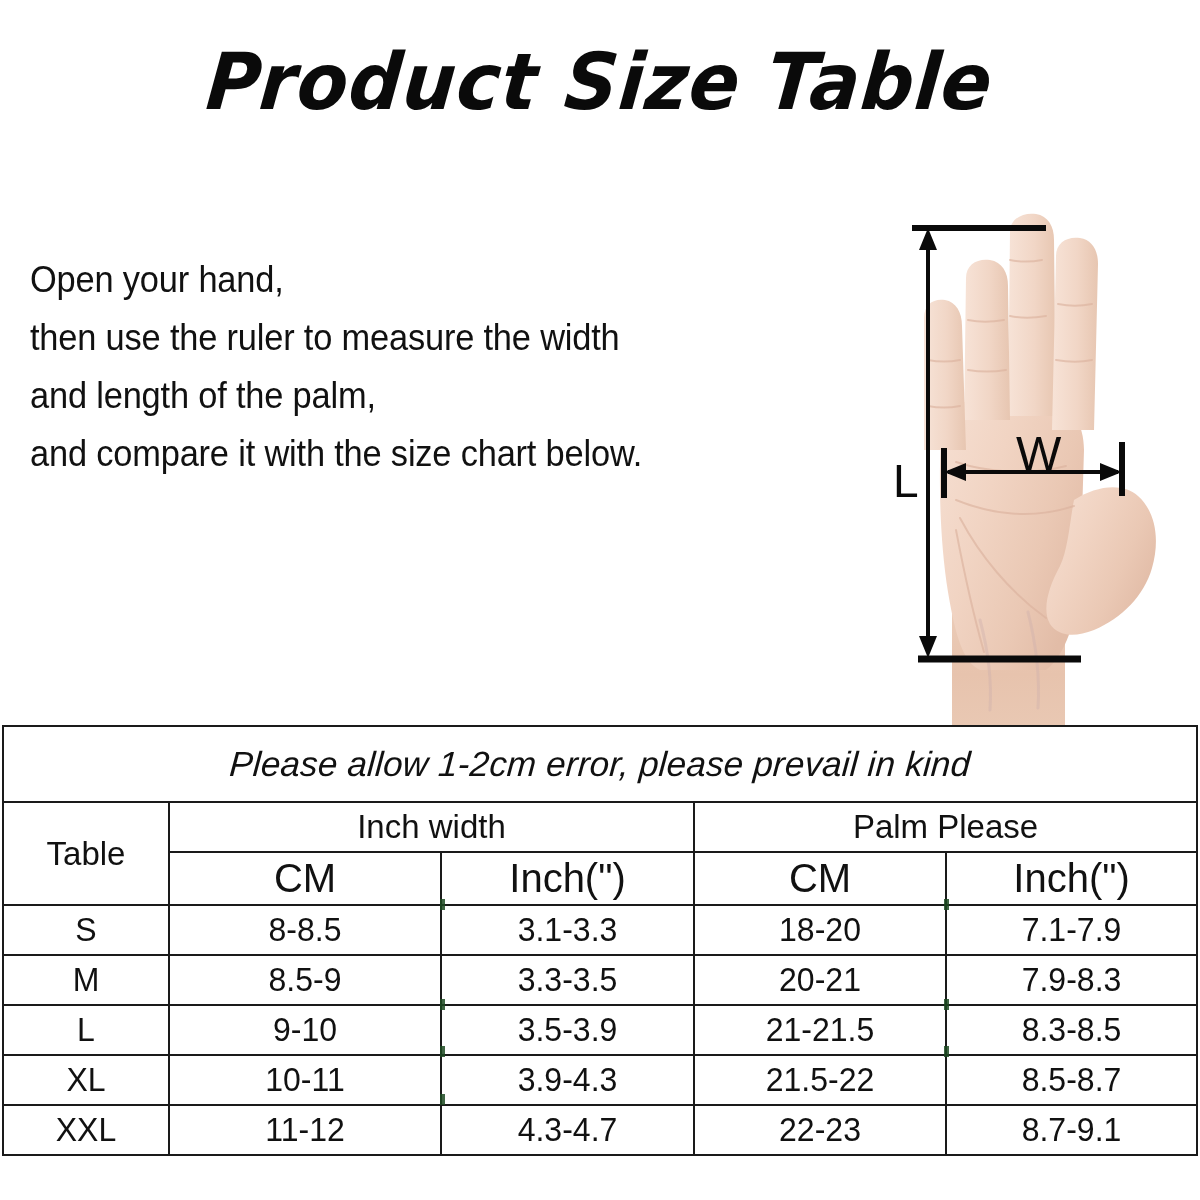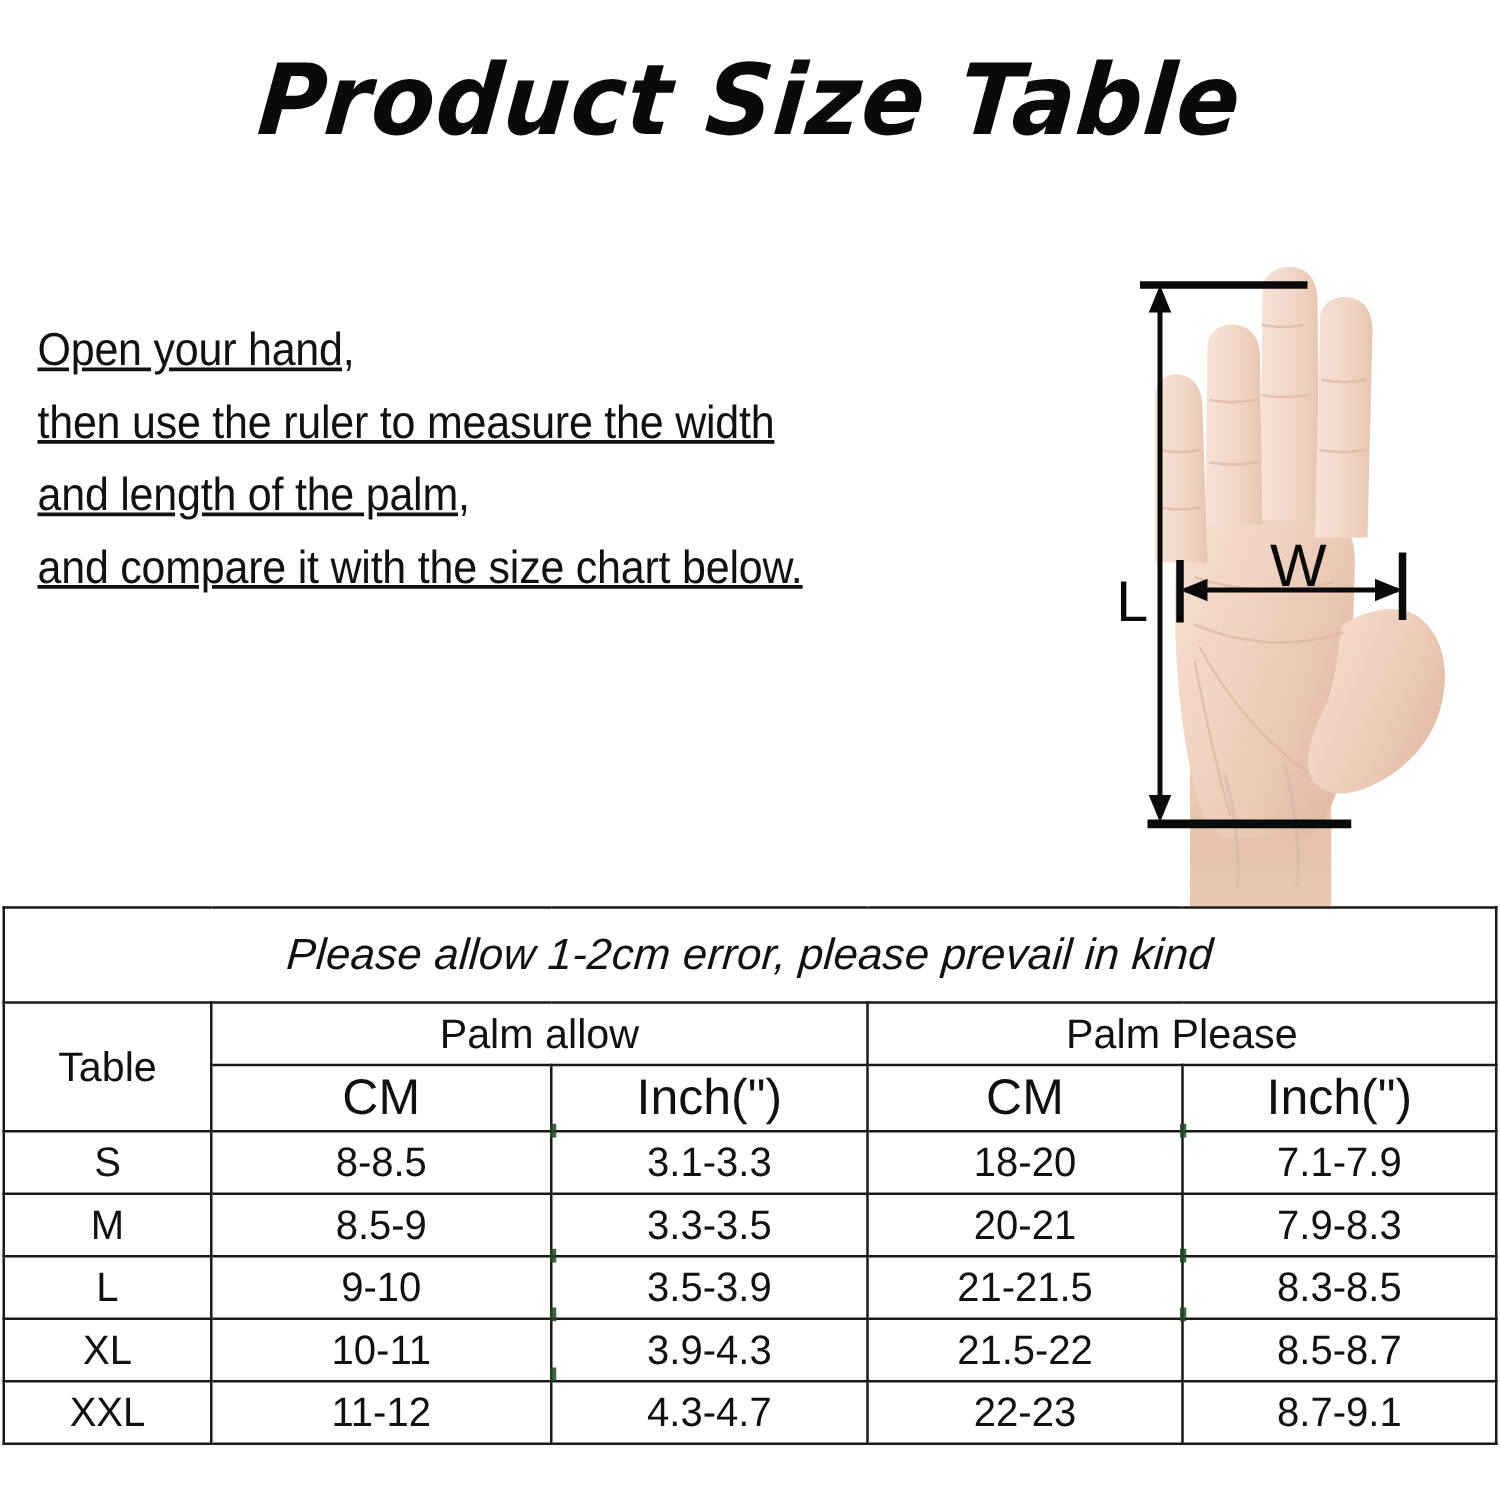--- a/index.html
+++ b/index.html
@@ -33,21 +33,20 @@
     line-height: 1.0;
     transform: skewX(-5deg) scaleY(1.06);
   }
 
   
   #instructions {
     position: absolute;
     left: 30px;
     top: 251px;
     width: 800px;
-    text-decoration: underline;
   }
   #instructions .line {
     font-family: "Liberation Sans", sans-serif;
     font-size: 37px;
     font-weight: 400;
     line-height: 58px;
     color: #111111;
     letter-spacing: -0.2px;
     transform: scaleX(0.93);
     transform-origin: left center;
@@ -280,21 +279,21 @@
     <col class="col-winch">
     <col class="col-lcm">
     <col class="col-linch">
   </colgroup>
   <tbody>
     <tr>
       <td class="note-cell" colspan="5">Please allow 1-2cm error, please prevail in kind</td>
     </tr>
     <tr>
       <td class="group-cell" rowspan="2">Table</td>
-      <td class="group-cell" colspan="2">Palm allow</td>
+      <td class="group-cell" colspan="2">Inch width</td>
       <td class="group-cell" colspan="2">Palm Please</td>
     </tr>
     <tr>
       <td class="unit-cell">CM</td>
       <td class="unit-cell">Inch(")</td>
       <td class="unit-cell">CM</td>
       <td class="unit-cell">Inch(")</td>
     </tr>
 
     <tr>

